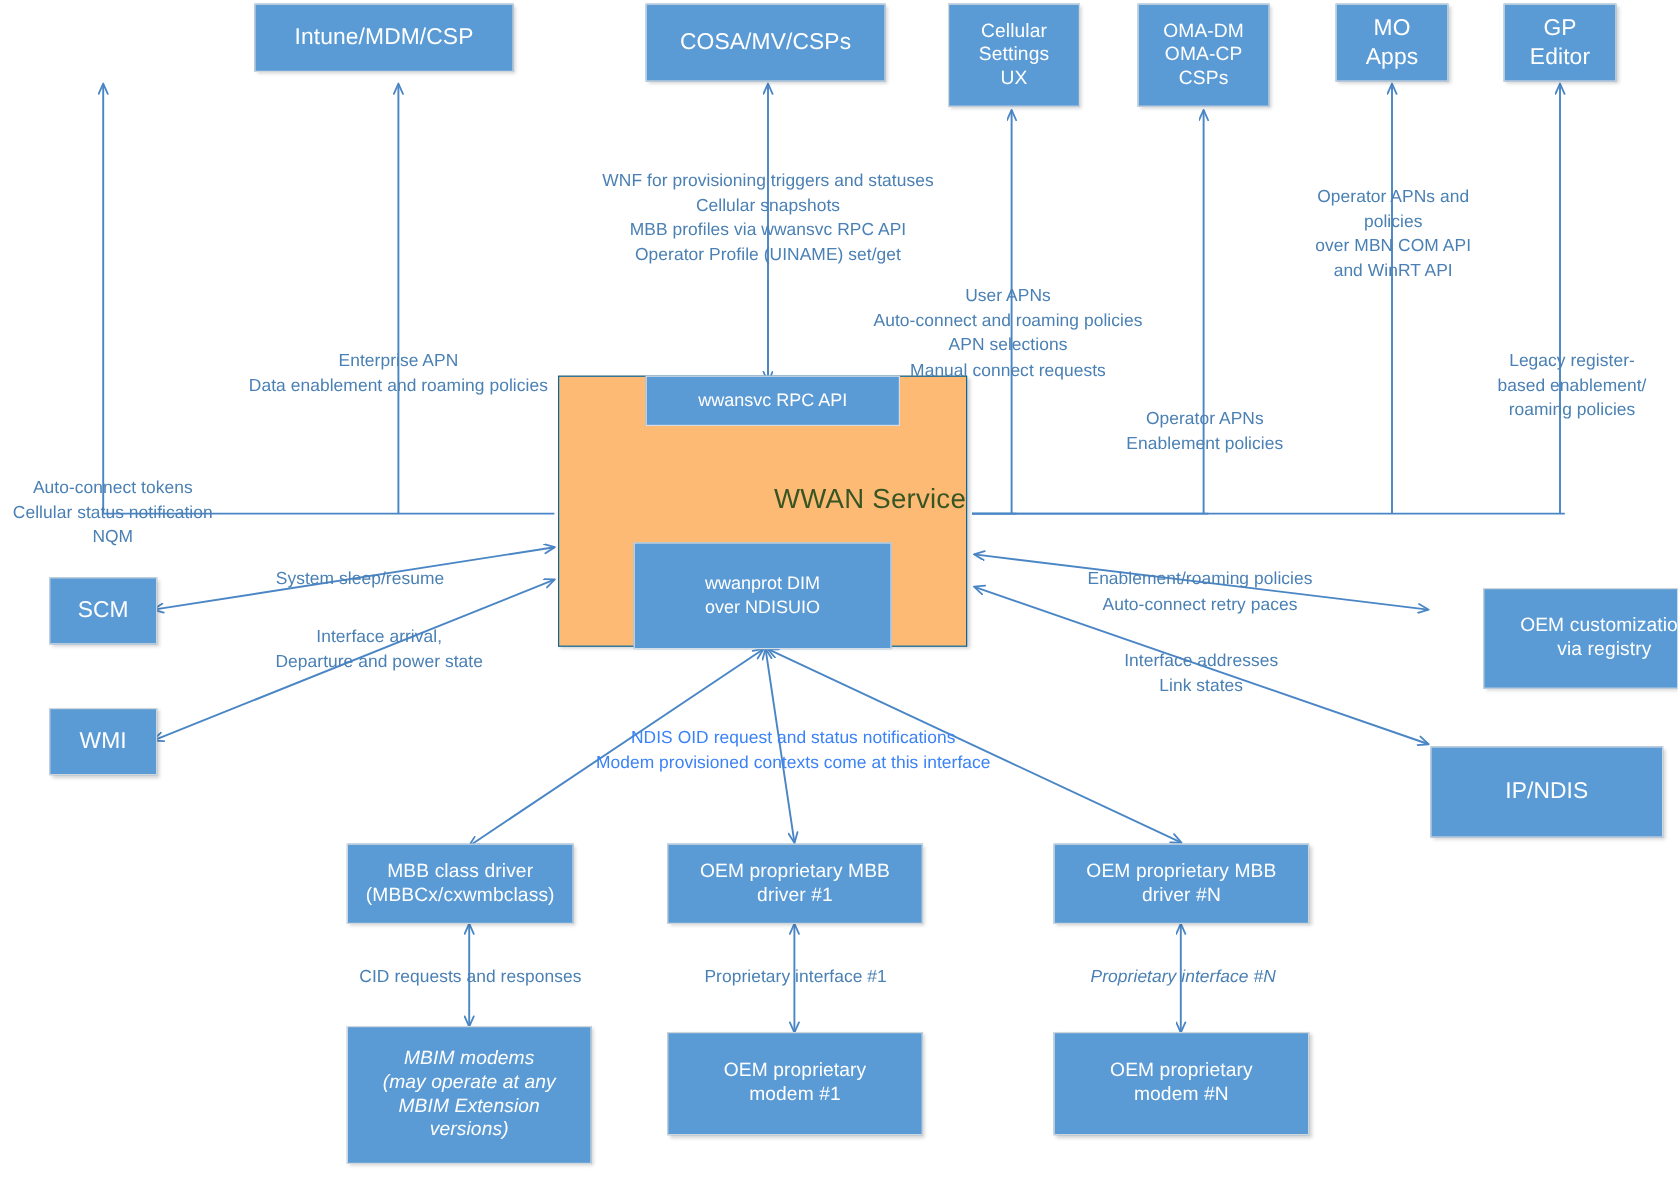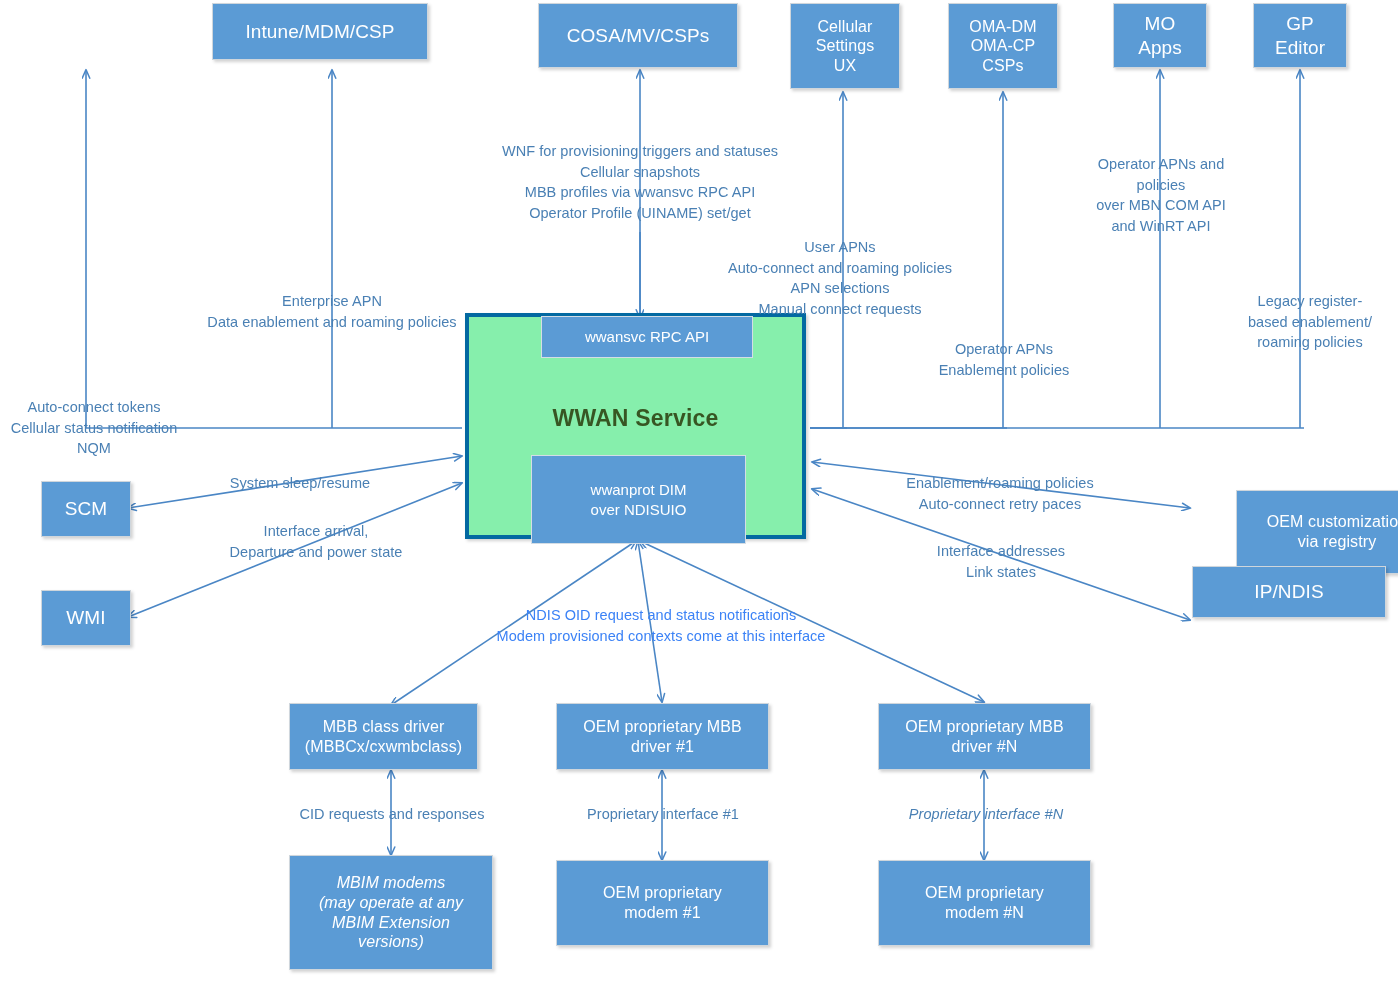--- a/index.html
+++ b/index.html
@@ -30,32 +30,32 @@
     padding: 2px 4px;
     font-size: 19px;
     font-weight: 400;
     letter-spacing: 0.1px;
   }
   .node.small { font-size: 16px; }
 
   
   #wwan-service {
     position: absolute;
-    background: #86efac;
-    border: 4px solid #0369a1;
+    background: #fdba74;
+    border: 1px solid #0369a1;
     box-shadow: 2px 2px 3px rgba(0,0,0,0.18);
     box-sizing: border-box;
   }
   #wwan-title {
     position: absolute;
     width: 100%;
-    text-align: center;
+    text-align: right;
     color: #375623;
     font-size: 23px;
-    font-weight: bold;
+    font-weight: normal;
     letter-spacing: 0.2px;
   }
   .inner-box {
     position: absolute;
     background: #5B9BD5;
     border: 1px solid #d4dde5;
     color: #ffffff;
     display: flex;
     align-items: center;
     justify-content: center;
@@ -162,21 +162,21 @@
   <div class="node" style="left:1253px; top:3px; width:94px; height:65px; white-space:pre;">GP
 Editor</div>
 
   <div class="node" style="left:41px; top:481px; width:90px; height:56px;">SCM</div>
 
   <div class="node" style="left:41px; top:590px; width:90px; height:56px;">WMI</div>
 
   <div class="node small" style="left:1236px; top:490px; width:194px; height:84px; white-space:pre;padding-left:12px;">OEM customization
 via registry</div>
 
-  <div class="node" style="left:1192px; top:566px; width:194px; height:52px;">IP/NDIS</div>
+  <div class="node" style="left:1192px; top:622px; width:194px; height:76px;">IP/NDIS</div>
 
   <div id="wwan-service" style="left:465px; top:313px; width:341px; height:226px;">
     <div class="inner-box" style="left:72px; top:-1px; width:212px; height:42px;">
       <span>wwansvc RPC API</span>
     </div>
     <div id="wwan-title" style="top:88px;">WWAN Service</div>
     <div class="inner-box" style="left:62px; top:138px; width:215px; height:89px; white-space:pre;">
       <span>wwanprot DIM
 over NDISUIO</span>
     </div>

